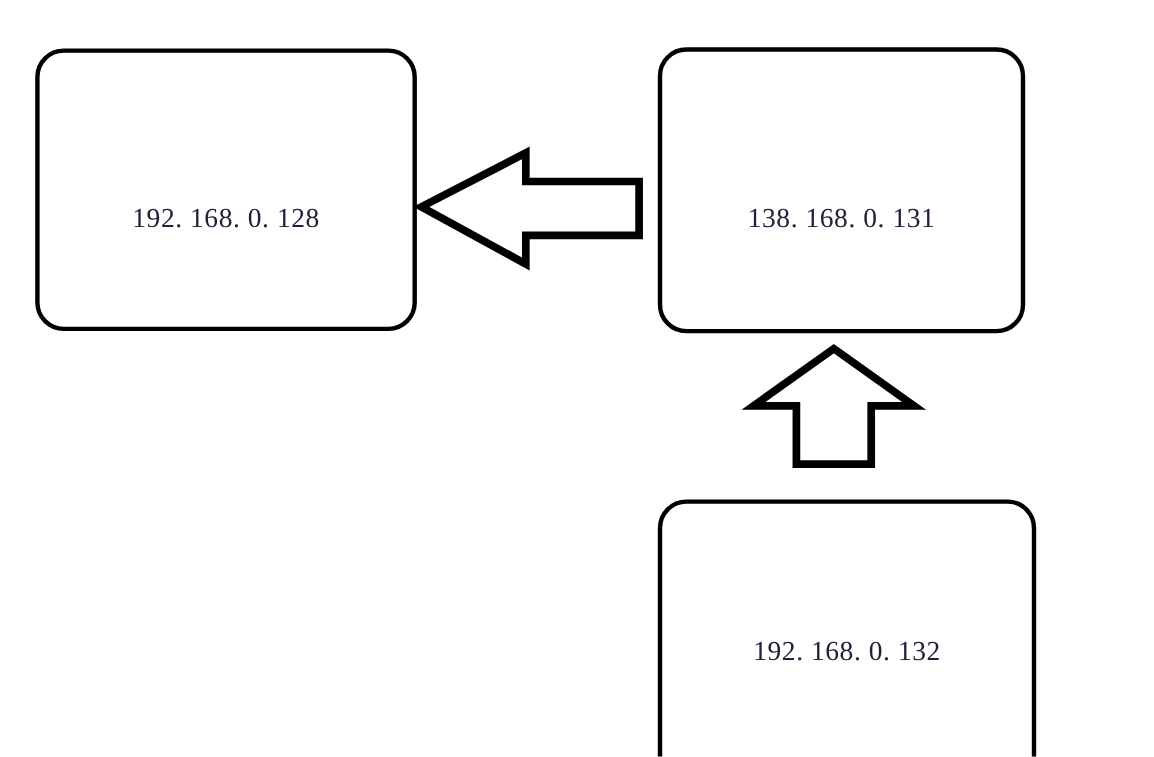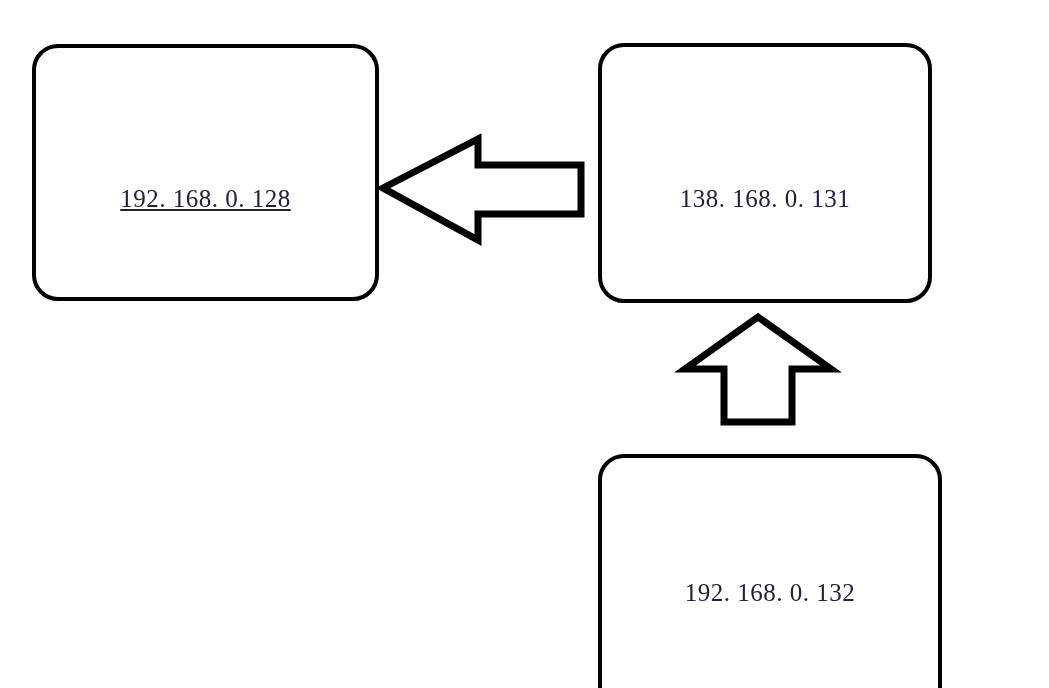--- a/index.html
+++ b/index.html
@@ -35,21 +35,21 @@
     letter-spacing: 0.5px;
     color: #21213a;
     white-space: nowrap;
     line-height: 1;
   }
   
   #node-a { left: 32px;  top: 44px;  width: 347px; height: 257px; }
   #node-b { left: 598px; top: 43px;  width: 334px; height: 260px; }
   #node-c { left: 598px; top: 429px; width: 344px; height: 300px; margin-top: 25px; }
 
-  #node-a .node-label { top: 138px; text-decoration: underline; }
+  #node-a .node-label { top: 138px; }
   #node-b .node-label { top: 139px; }
   #node-c .node-label { top: 122px; }
 
   .arrow-svg {
     position: absolute;
     overflow: visible;
   }
   .arrow-shape {
     fill: #ffffff;
     stroke: #000000;

